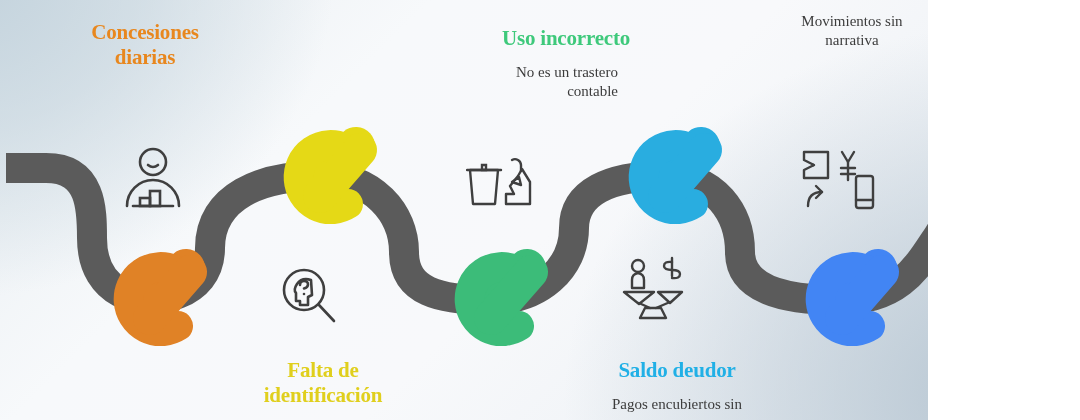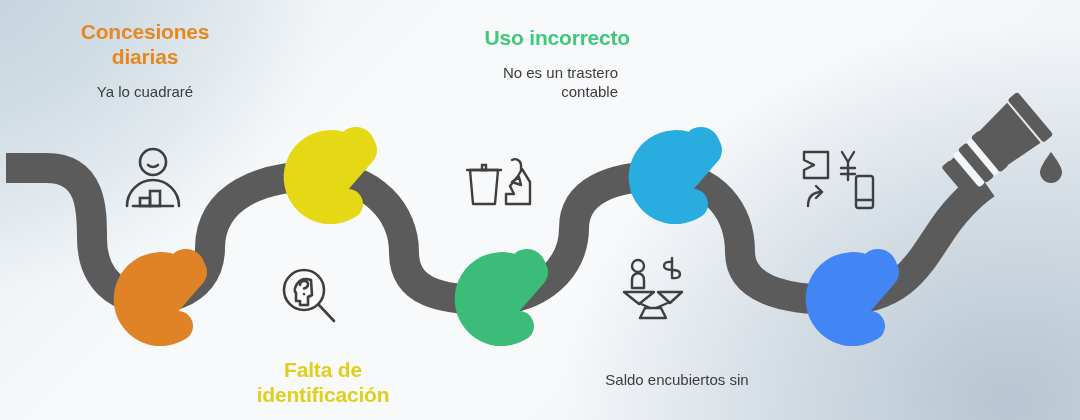--- a/index.html
+++ b/index.html
@@ -2,24 +2,24 @@
 <html><head>
 <meta charset="utf-8">
 <style>
   html, body {
     margin: 0;
     padding: 0;
     background: #ffffff;
   }
   #stage {
     position: relative;
-    width: 1080px;
+    width: 928px;
     height: 420px;
     overflow: hidden;
-    font-family: Liberation Sans, sans-serif;
+    font-family: Liberation Serif, serif;
     background:
       radial-gradient(ellipse 620px 520px at 1010px 400px, #b7c6d2 0%, rgba(183,198,210,0.55) 34%, rgba(183,198,210,0.0) 72%),
       radial-gradient(ellipse 480px 420px at -40px -30px, #c2d2dc 0%, rgba(194,210,220,0.60) 38%, rgba(194,210,220,0.0) 78%),
       linear-gradient(135deg, #e7edf1 0%, #f7f9fb 32%, #f8f9fb 58%, #e9eef3 100%);
   }
 
   
   .hose-layer {
     position: absolute;
     left: 0; top: 0;
@@ -205,34 +205,36 @@
       <rect x="56" y="28" width="17" height="32" rx="2.5"></rect>
       <path d="M 56 52 L 73 52" stroke-linecap="round"></path>
       <path d="M 8 58 q 0 -14 14 -14" stroke-linecap="round"></path>
       <path d="M 16 38 L 22 44 L 16 50" stroke-linecap="round" stroke-linejoin="round"></path>
     </svg>
   </div>
 
   <div class="label-block t-concesiones">
     <p class="label-title" style="color:#e8871e">Concesiones
 diarias</p>
-    <p class="label-sub">Ya lo cuadraré</p>
   </div>
 
   <div class="label-block t-uso">
     <p class="label-title" style="color:#3ec97b">Uso incorrecto</p>
     <p class="label-sub">No es un trastero
 contable</p>
   </div>
 
   <div class="label-block t-tesoreria">
+    <p class="label-sub">Movimientos sin
+narrativa</p>
   </div>
 
   <div class="label-block t-falta">
     <p class="label-title" style="color:#e0cf1d">Falta de
 identificación</p>
   </div>
 
   <div class="label-block t-saldo">
-    <p class="label-sub">Saldo encubiertos sin</p>
+    <p class="label-title" style="color:#21b0e6">Saldo deudor</p>
+    <p class="label-sub">Pagos encubiertos sin</p>
   </div>
 
 </div>
 
 </body></html>

